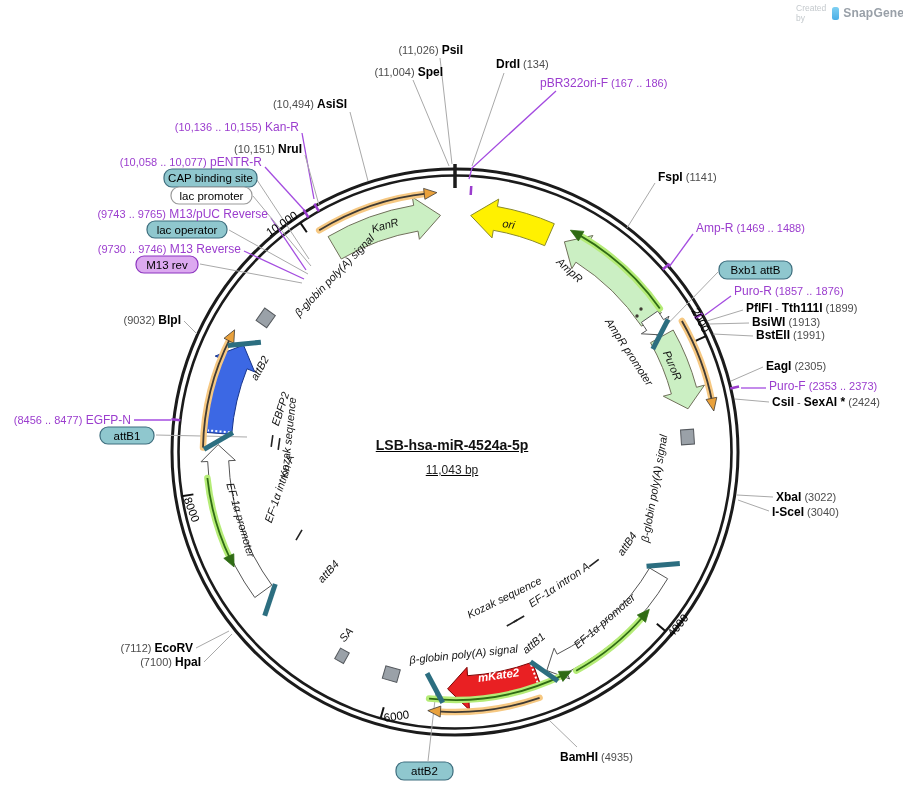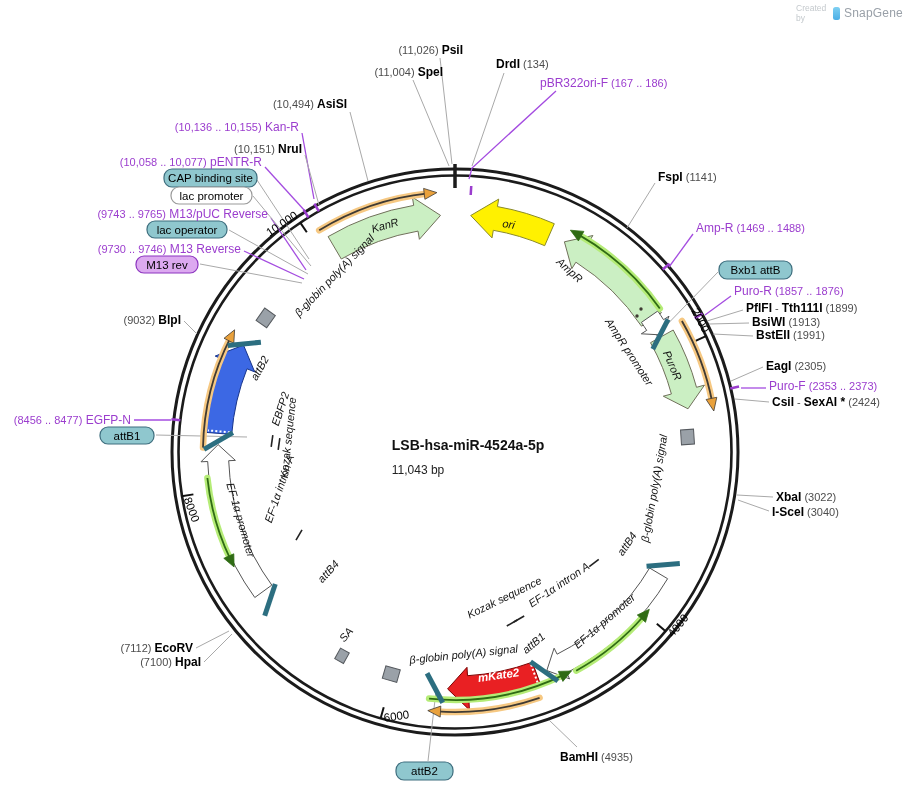--- a/index.html
+++ b/index.html
@@ -8,29 +8,29 @@
   #plasmid-svg{position:absolute;left:0;top:0;}
   #plasmid-svg text{font-family:"Liberation Sans",sans-serif;}
   .enz{font-weight:bold;font-size:12px;fill:#000;}
   .num{font-size:11px;fill:#4d4d4d;}
   .pur{font-size:12px;fill:#9B3DCE;}
   .purn{font-size:11px;fill:#9B3DCE;}
   .boxtxt{font-size:11.5px;fill:#000;}
   .feat{font-size:11px;font-style:italic;fill:#141414;}
   .feat.white{fill:#ffffff;font-weight:bold;font-size:11.5px;}
   .scale{font-size:11.5px;fill:#000;}
-  .center-title{position:absolute;left:468px;top:457px;transform:translate(-50%,-50%);
-                pointer-events:none;}
+  .center-title{position:absolute;left:452px;top:457px;transform:translate(-50%,-50%);
+                text-align:center;pointer-events:none;text-decoration:underline;}
   .pname{font-weight:bold;font-size:14px;color:#111;white-space:nowrap;}
   .psize{font-size:12px;color:#222;margin-top:10px;}
   .watermark{position:absolute;left:796px;top:3px;display:flex;align-items:center;gap:4px;}
   .wm-created{font-size:8.5px;color:#c4c9cd;}
   .wm-logo{display:inline-block;width:9px;height:13px;border-radius:2.5px;
            background:linear-gradient(#7fd0f2,#4aaee6);}
-  .wm-brand{font-size:12px;font-weight:400;color:#99a0a8;letter-spacing:.2px;}
+  .wm-brand{font-size:12px;font-weight:700;color:#99a0a8;letter-spacing:.2px;}
 </style>
 </head>
 <body>
 
 <div class="stage">
   <svg id="plasmid-svg" width="903" height="789" viewBox="0 0 903 789">
       <circle cx="455" cy="452" r="283" fill="none" stroke="#1b1b1b" stroke-width="3"></circle>
       <circle cx="455" cy="452" r="276.5" fill="none" stroke="#1b1b1b" stroke-width="2.6"></circle>
       <line x1="455" y1="164" x2="455" y2="188" stroke="#1b1b1b" stroke-width="3.5"></line>
       <line x1="706.4543615536157" y1="335.81177316240894" x2="695.5610318112208" y2="340.8451981517631" stroke="#111" stroke-width="2"></line>

